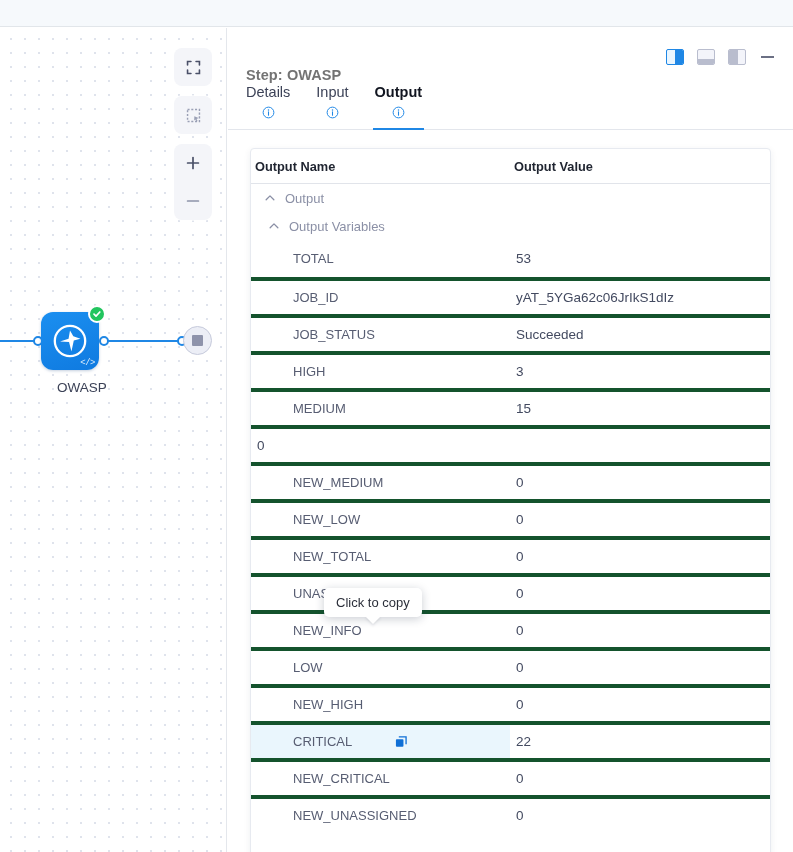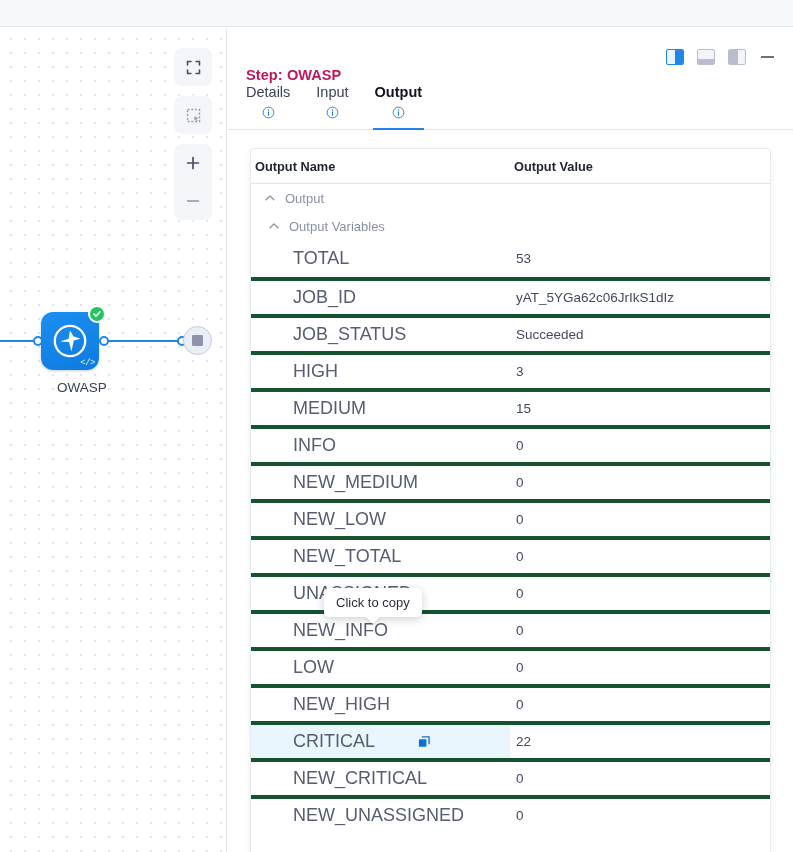--- a/index.html
+++ b/index.html
@@ -95,21 +95,21 @@
 
   
   .panel {
     position: absolute; left: 228px; top: 28px;
     width: 565px; height: 824px; background: #ffffff;
   }
   .panel-header {
     position: relative; height: 58px;
     display: flex; align-items: center; padding: 0 18px 0 18px;
   }
-  .panel-title { font-size: 14.5px; font-weight: bold; color: #be185d; letter-spacing: 0.1px; margin-top: 36px; }
+  .panel-title { font-size: 14.5px; font-weight: bold; color: #737373; letter-spacing: 0.1px; margin-top: 36px; }
   .panel-actions {
     margin-left: auto; display: flex; align-items: center; gap: 13px;
   }
   .layout-icon {
     width: 18px; height: 16px; border: 1.5px solid #b9bdce; border-radius: 2px;
     position: relative; cursor: pointer; background: #f3f4fa; overflow: hidden;
   }
   .layout-icon.active { border-color: #1f87e5; background: #eaf6ff; }
   .layout-icon.active::after {
     content: ""; position: absolute; right: 0; top: 0; bottom: 0;
@@ -171,21 +171,21 @@
   .group-row.lvl2 { padding-left: 16px; }
   .chev { width: 14px; height: 14px; margin-right: 8px; flex: 0 0 auto; }
 
   .row {
     display: flex; align-items: stretch; height: 37px;
     border-top: 4px solid #14532d;
   }
   .row:first-of-type { border-top: none; }
   .cell-name {
     width: 259px; display: flex; align-items: center;
-    padding-left: 42px; font-size: 18px; color: #575d72;
+    padding-left: 42px; font-size: 13px; color: #575d72;
     position: relative;
   }
   .cell-value {
     flex: 1; display: flex; align-items: center;
     padding-left: 6px; font-size: 13.5px; color: #434a60;
   }
   .row.highlight .cell-name { background: #eaf6fd; gap: 32px; }
 
   .copy-icon { margin-left: 10px; width: 14px; height: 14px; cursor: pointer; display:block; }
 
@@ -374,23 +374,20 @@
           </div>
           <div class="row">
             <div class="cell-name">
               <span>MEDIUM</span>
             </div>
             <div class="cell-value">
               <span>15</span>
             </div>
           </div>
           <div class="row">
-            <div class="cell-name">
-              <span>INFO</span>
-            </div>
             <div class="cell-value">
               <span>0</span>
             </div>
           </div>
           <div class="row">
             <div class="cell-name">
               <span>NEW_MEDIUM</span>
             </div>
             <div class="cell-value">
               <span>0</span>

